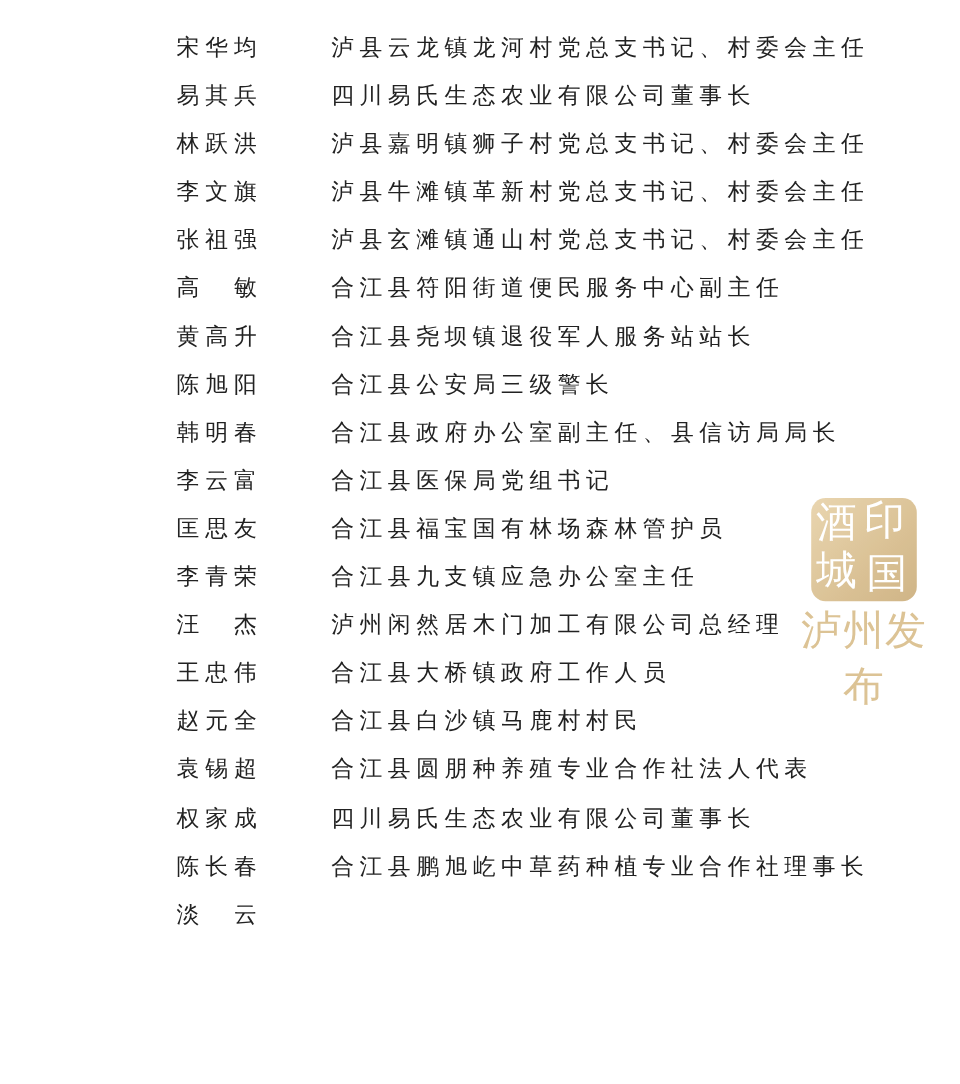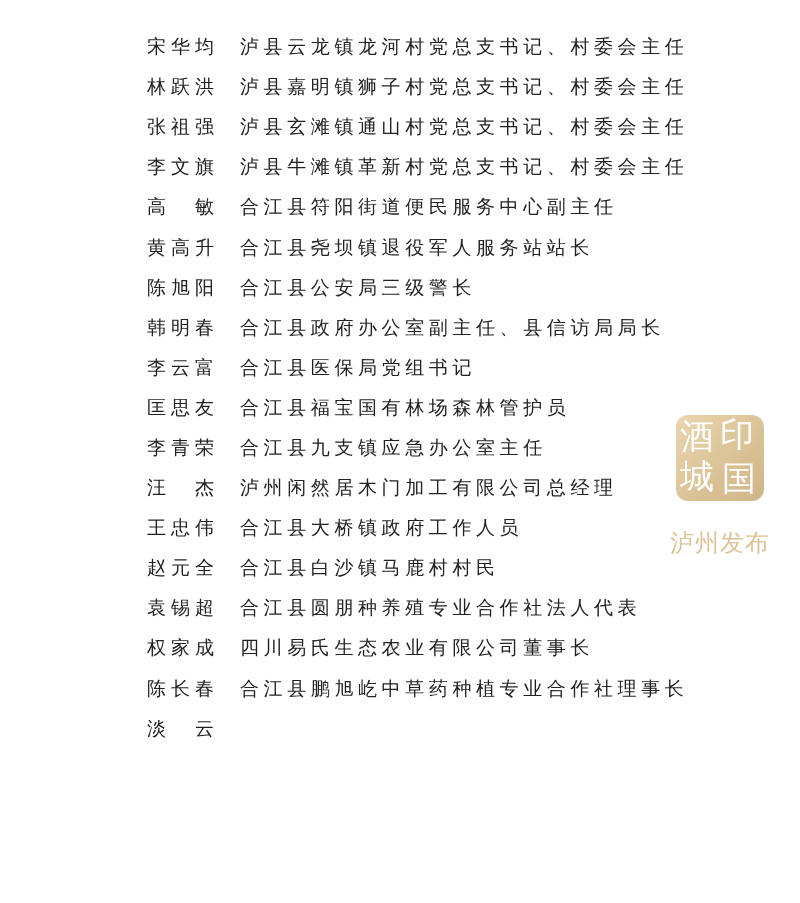--- a/index.html
+++ b/index.html
@@ -19,35 +19,35 @@
       position: absolute;
       left: 147px;
       top: 27px;
       margin: 0;
       padding: 0;
       list-style: none;
     }
     .row {
       height: 40.1px;
       display: flex;
-      align-items: center;
       white-space: nowrap;
     }
     .name {
       width: 93px;
       font-size: 19px;
       letter-spacing: 5px;
       display: flex;
       justify-content: space-between;
       box-sizing: border-box;
       padding-right: 20px;
     }
     .role {
       font-size: 19px;
       letter-spacing: 4.6px;
+      margin-left: 36px;
     }
     .logo {
       position: absolute;
       left: 660px;
       top: 415px;
       width: 120px;
       text-align: center;
     }
     .logo-mark {
       width: 88px;
@@ -65,46 +65,50 @@
       font-size: 34px;
       font-weight: 300;
       line-height: 1;
       font-family: "DejaVu Sans", sans-serif;
     }
     .logo-mark .g1 { left: 4px; top: 4px; }
     .logo-mark .g2 { left: 44px; top: 2px; }
     .logo-mark .g3 { left: 4px; top: 44px; }
     .logo-mark .g4 { left: 46px; top: 46px; }
     .logo-text {
-      margin-top: 26px;
-      font-size: 24px;
+      margin-top: 2px;
+      font-size: 34px;
       letter-spacing: 1px;
       color: #dcc395;
       font-family: "DejaVu Serif", serif;
     }
   </style>
 </head>
 <body>
 
 <ul class="list">
   <li class="row">
       <span class="name">宋华均</span>
       <span class="role">泸县云龙镇龙河村党总支书记、村委会主任</span>
     </li>
   <li class="row">
+      <span class="name">易其兵</span>
+      <span class="role">四川易氏生态农业有限公司董事长</span>
+    </li>
+  <li class="row">
       <span class="name">林跃洪</span>
       <span class="role">泸县嘉明镇狮子村党总支书记、村委会主任</span>
     </li>
   <li class="row">
+      <span class="name">李文旗</span>
+      <span class="role">泸县牛滩镇革新村党总支书记、村委会主任</span>
+    </li>
+  <li class="row">
       <span class="name">张祖强</span>
       <span class="role">泸县玄滩镇通山村党总支书记、村委会主任</span>
-    </li>
-  <li class="row">
-      <span class="name">李文旗</span>
-      <span class="role">泸县牛滩镇革新村党总支书记、村委会主任</span>
     </li>
   <li class="row">
       <span class="name">高　敏</span>
       <span class="role">合江县符阳街道便民服务中心副主任</span>
     </li>
   <li class="row">
       <span class="name">黄高升</span>
       <span class="role">合江县尧坝镇退役军人服务站站长</span>
     </li>
   <li class="row">

